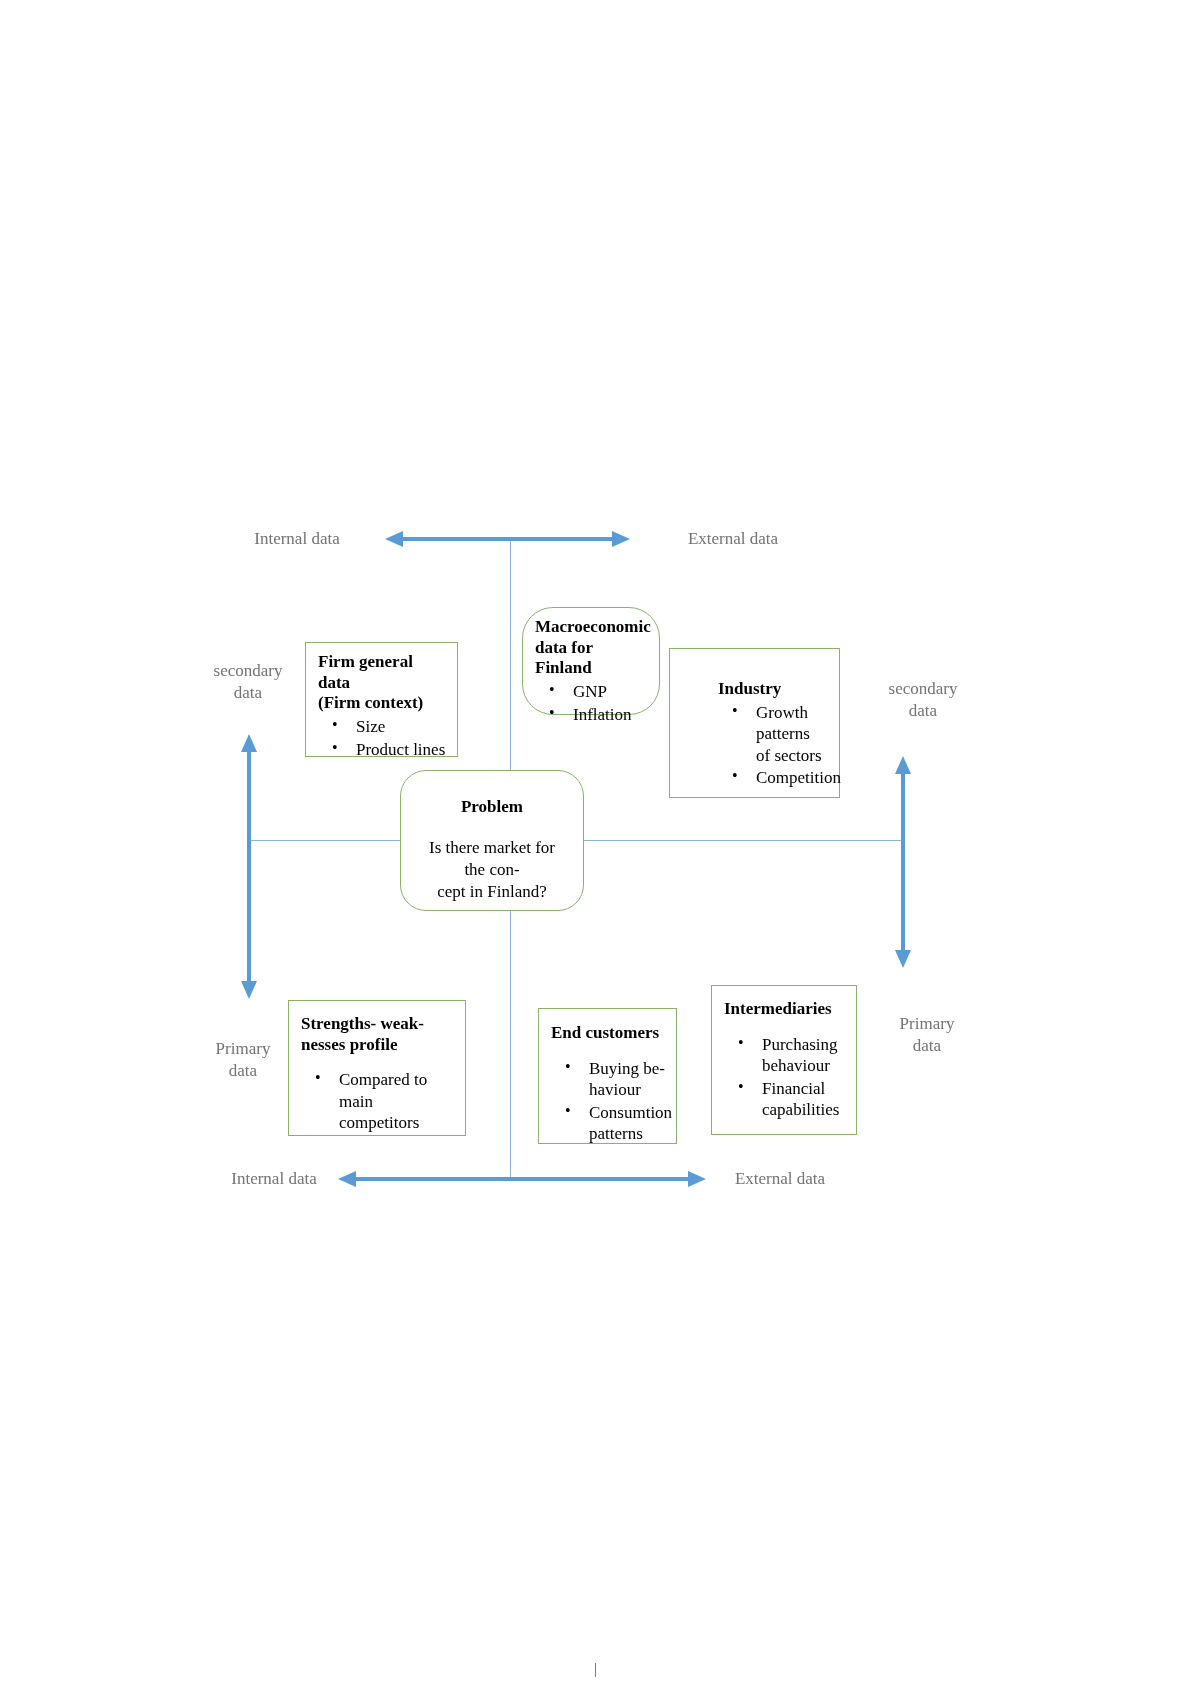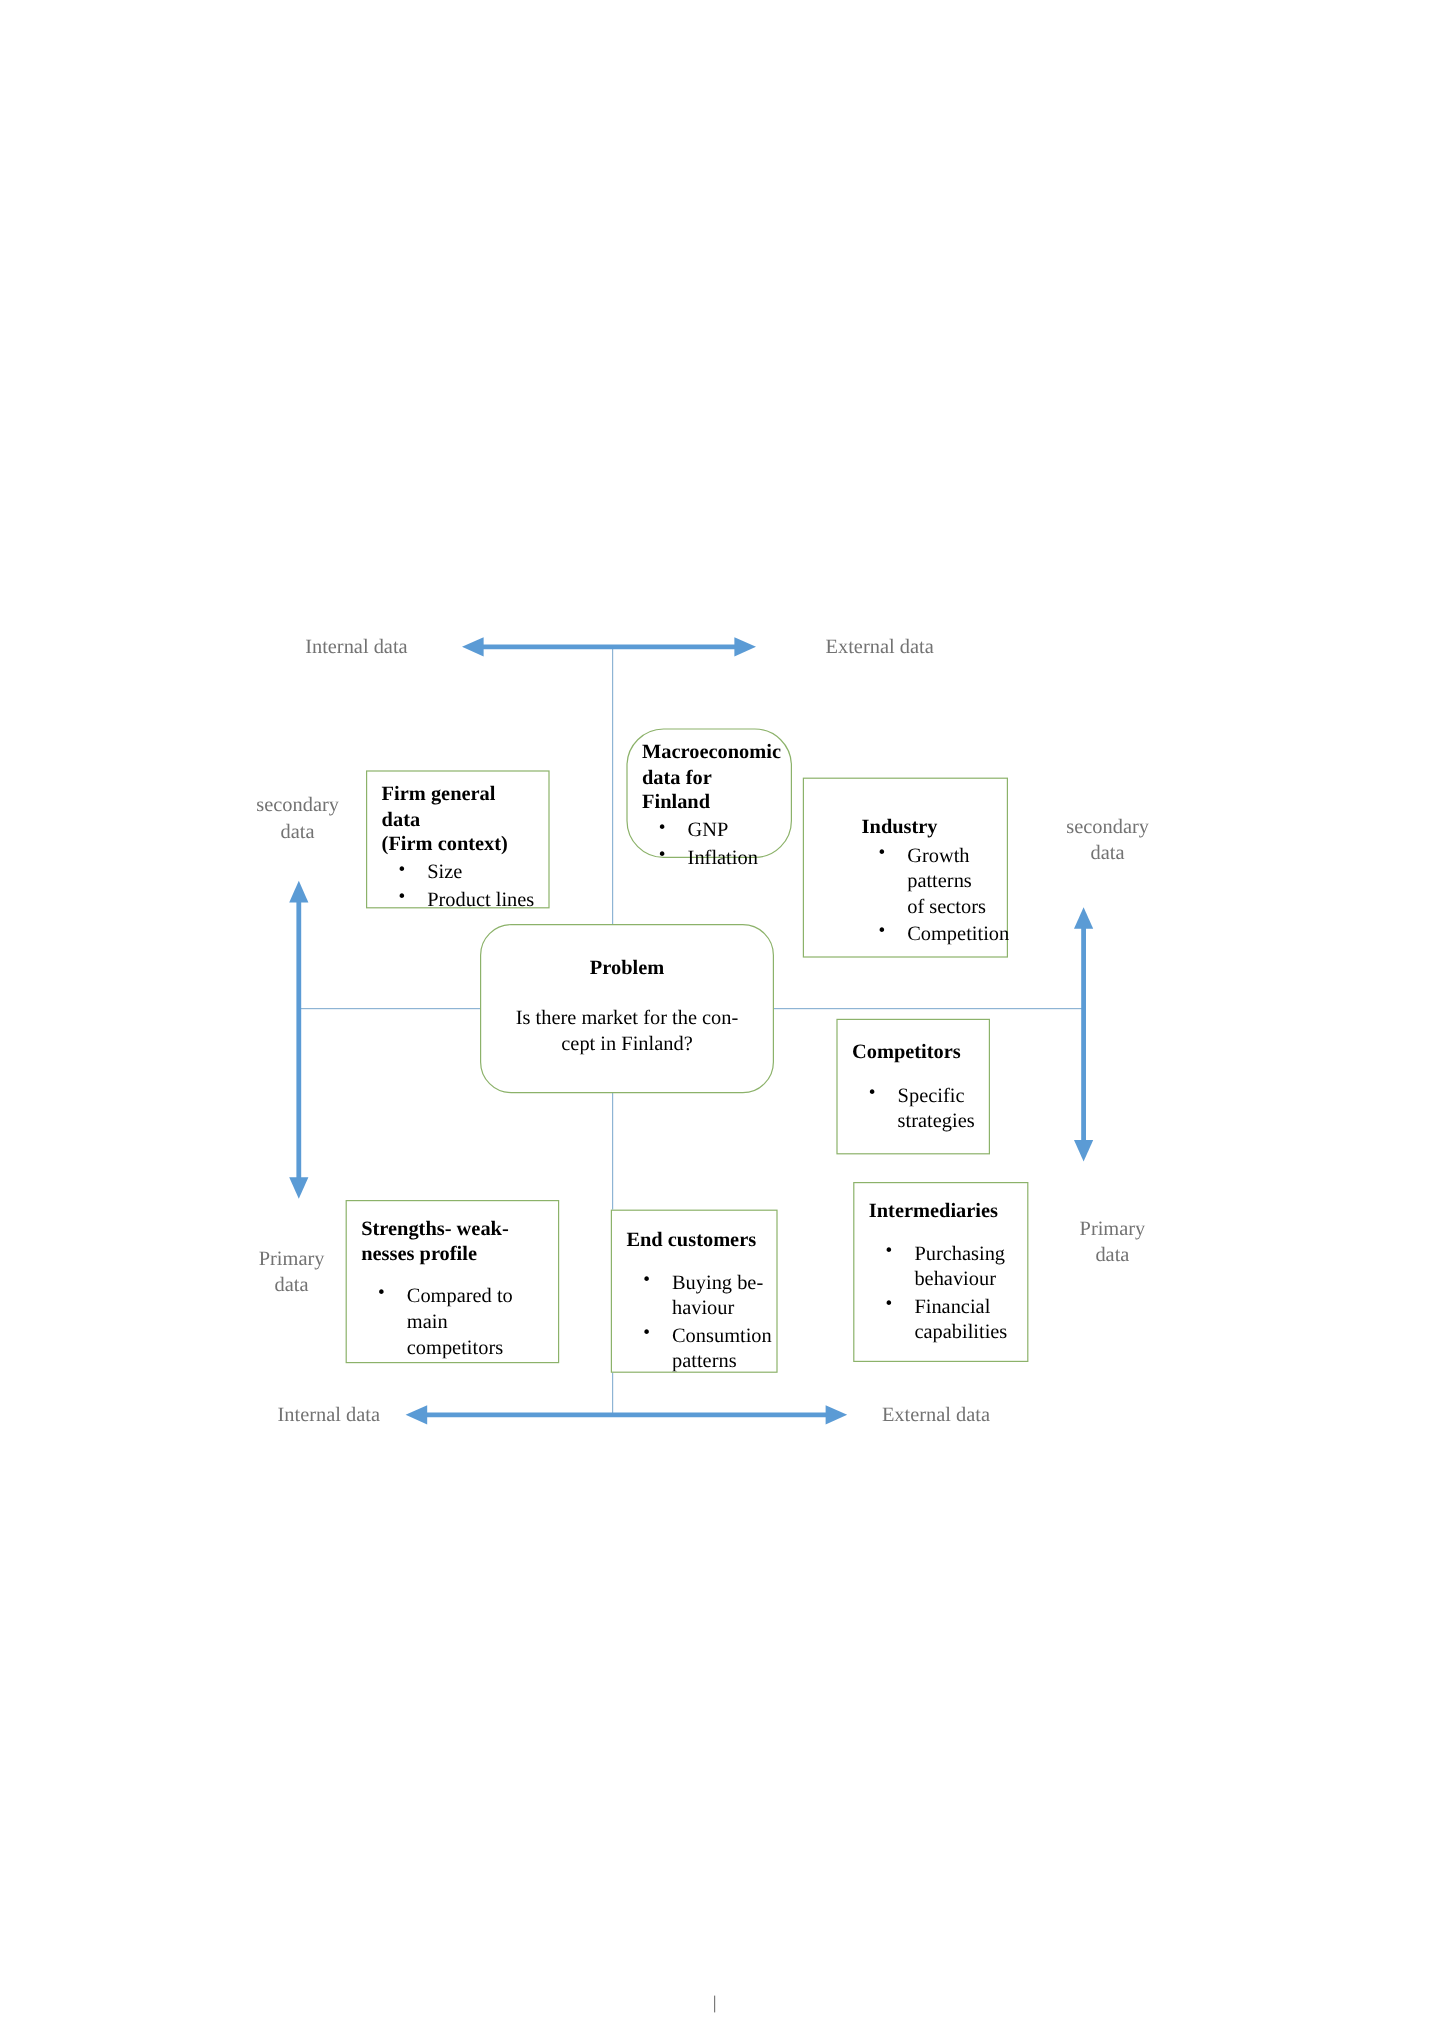--- a/index.html
+++ b/index.html
@@ -188,58 +188,51 @@
 
   <div class="box" style="left:669px; top:648px; width:171px; height:150px; padding-top:30px;padding-left:48px;">
     <div class="heading">Industry</div>
     <ul>
       <li>Growth patterns
 of sectors</li>
       <li>Competition</li>
     </ul>
   </div>
 
-  <div class="box gap" style="left:697px; top:849px; width:128px; height:113px; padding-top:17px;">
-    <div class="heading">Competitors</div>
-    <ul>
-      <li>Specific
-strategies</li>
-    </ul>
-  </div>
 
   <div class="box gap" style="left:288px; top:1000px; width:178px; height:136px; padding-top:13px;">
     <div class="heading">Strengths- weak-
 nesses profile</div>
     <ul>
       <li>Compared to
 main competitors</li>
     </ul>
   </div>
 
-  <div class="box gap" style="left:509px; top:1008px; width:139px; height:136px; padding-top:14px;">
+  <div class="box gap" style="left:538px; top:1008px; width:139px; height:136px; padding-top:14px;">
     <div class="heading">End customers</div>
     <ul>
       <li>Buying be-
 haviour</li>
       <li>Consumtion
 patterns</li>
     </ul>
   </div>
 
   <div class="box gap" style="left:711px; top:985px; width:146px; height:150px; padding-top:13px;">
     <div class="heading">Intermediaries</div>
     <ul>
       <li>Purchasing
 behaviour</li>
       <li>Financial
 capabilities</li>
     </ul>
   </div>
 
-  <div class="problem-box" style="left:400px; top:770px; width:245px; height:141px;">
+  <div class="problem-box" style="left:400px; top:770px; width:184px; height:141px;">
     <div class="problem-title">Problem</div>
     <div class="problem-text">Is there market for the con-
 cept in Finland?</div>
   </div>
 
   <div class="page-rule"></div>
 
 </div>
 
 </body></html>

